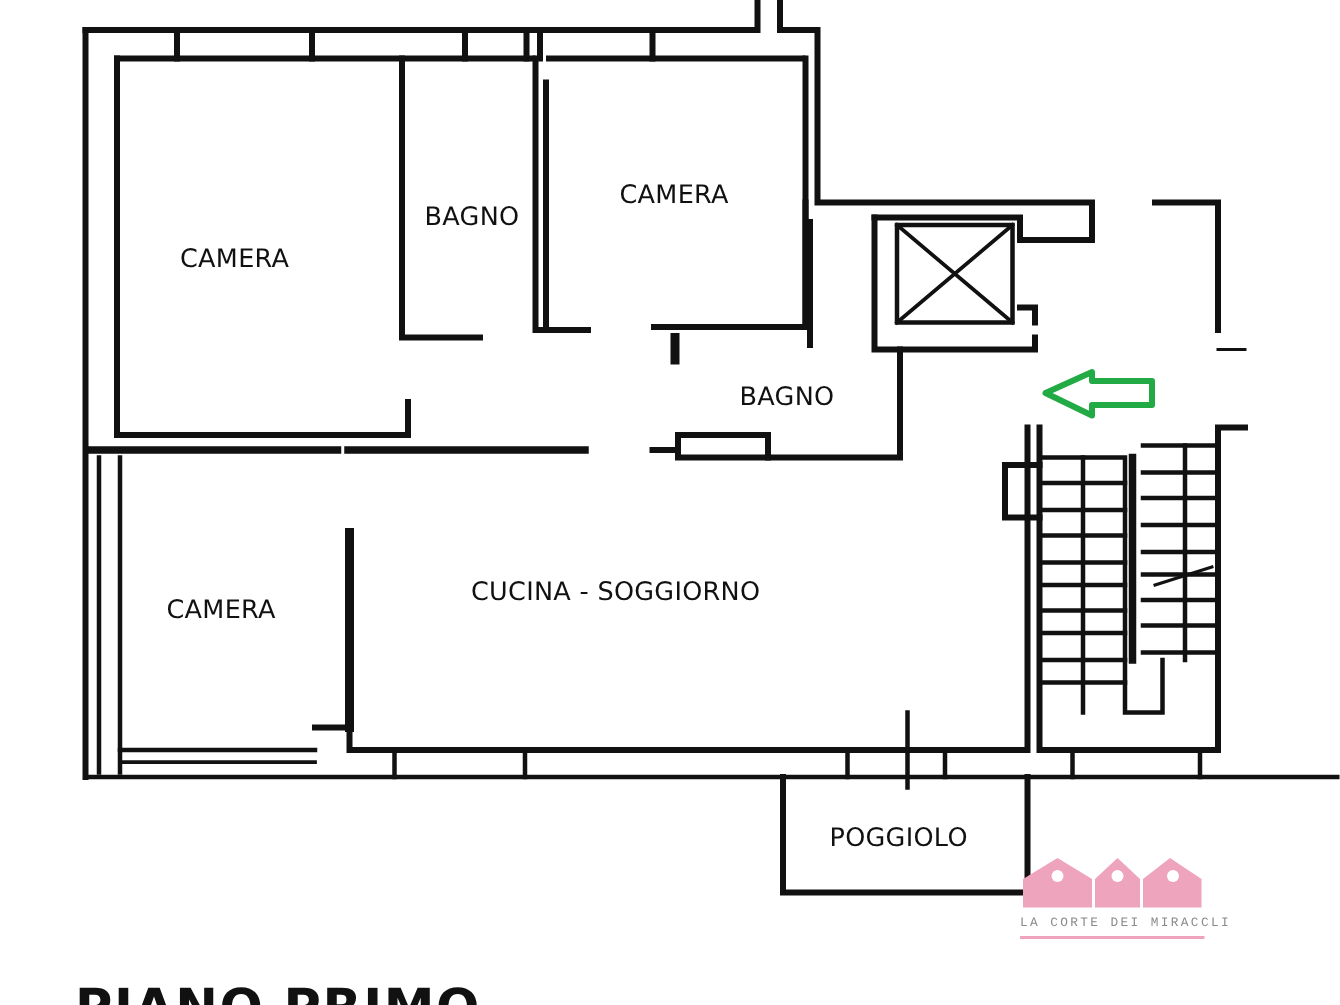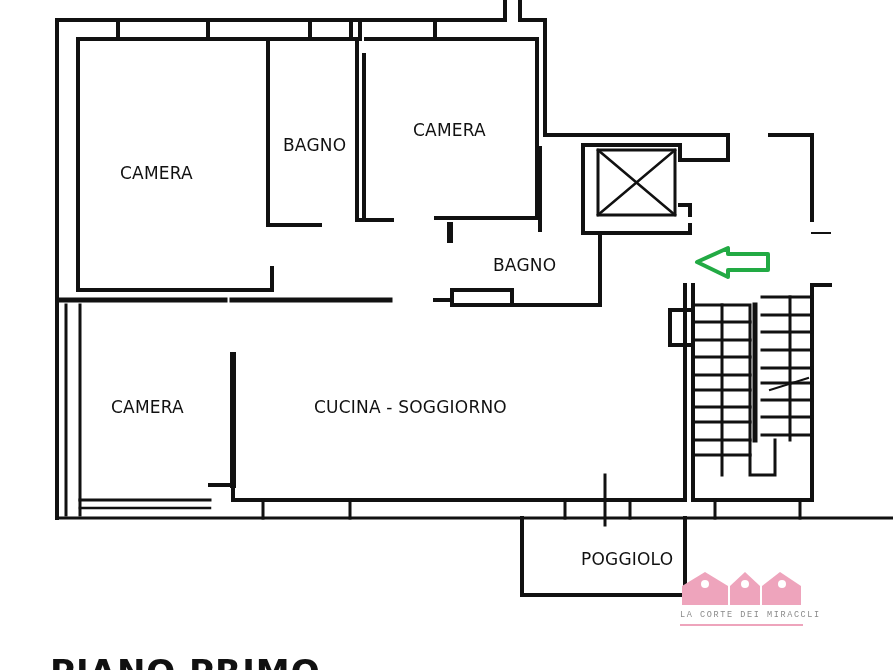--- a/index.html
+++ b/index.html
@@ -87,17 +87,17 @@
     <circle cx="782" cy="584" r="4" fill="#fff"></circle>
     <rect x="680" y="624" width="123" height="2"></rect>
   </g>
 </svg>
 
 <div class="lbl" style="left:120px;top:163px;">CAMERA</div>
 <div class="lbl" style="left:283px;top:135px;">BAGNO</div>
 <div class="lbl" style="left:413px;top:120px;">CAMERA</div>
 <div class="lbl" style="left:493px;top:255px;">BAGNO</div>
 <div class="lbl" style="left:111px;top:397px;">CAMERA</div>
-<div class="lbl" style="left:314px;top:397px;">CUCINA - SOGGIORNO</div>
-<div class="lbl" style="left:553px;top:549px;margin-left:28px;">POGGIOLO</div>
+<div class="lbl" style="left:314px;top:385px;">CUCINA - SOGGIORNO</div>
+<div class="lbl" style="left:553px;top:549px;">POGGIOLO</div>
 
 <div class="logo-text">LA CORTE DEI MIRACCLI</div>
 <div class="title">PIANO PRIMO</div>
 
 </body></html>

